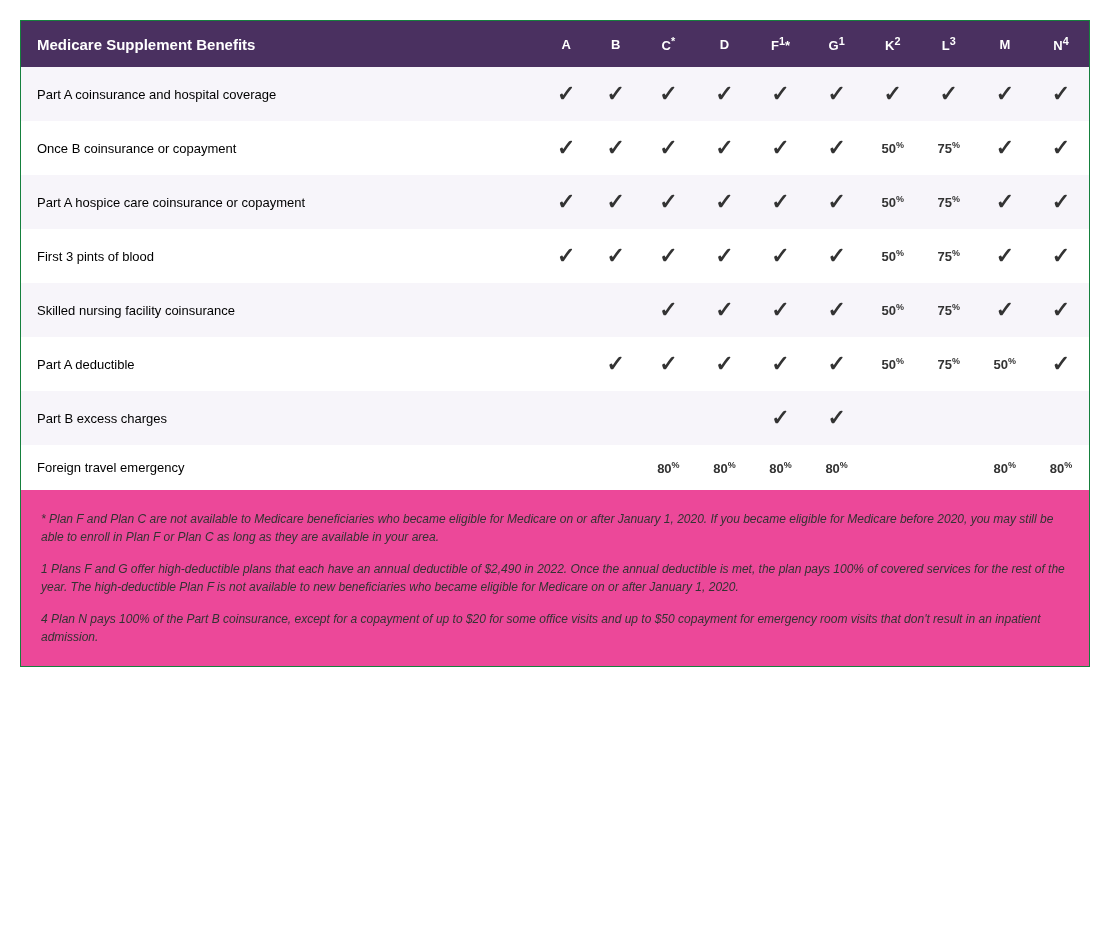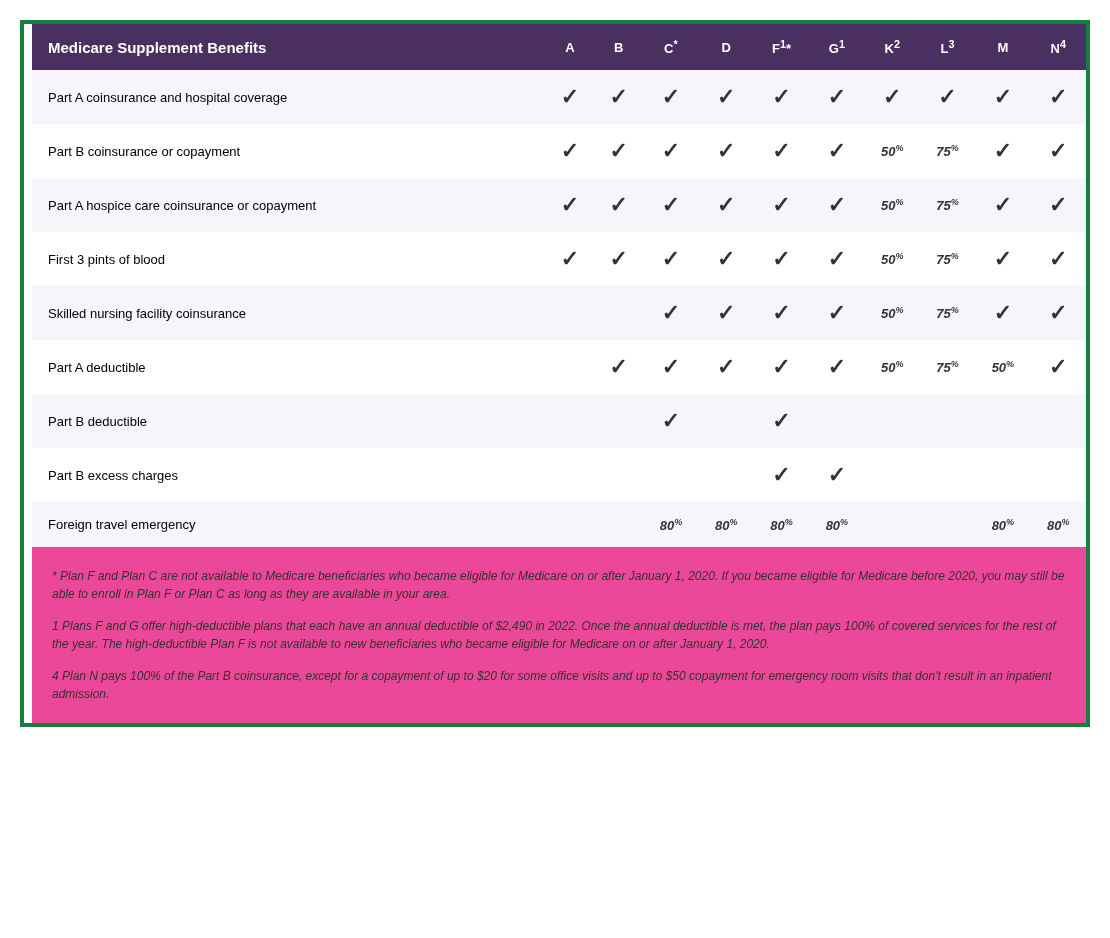--- a/index.html
+++ b/index.html
@@ -56,44 +56,42 @@
     .checkmark {
       color: #333;
       font-size: 22px;
       font-weight: 900;
       display: inline-block;
     }
     .pct {
       font-weight: 700;
       font-size: 13px;
       color: #333;
-      font-style: italic;
     }
     .pct sup {
       font-size: 9px;
     }
     .footnotes {
       background: #ec4899;
       padding: 20px 20px 20px 20px;
       margin-top: 0;
       font-size: 12px;
       color: #333;
       font-style: italic;
       line-height: 1.5;
     }
     .footnotes p {
       margin-bottom: 14px;
     }
     .footnotes p:last-child {
       margin-bottom: 0;
     }
     .border-wrap {
-      border: 4px solid #15803d;
+      border: 1px solid #15803d;
       overflow: hidden;
-      padding-left: 8px;
     }
   </style>
 </head>
 <body>
 
 <div class="outer">
   <div class="border-wrap">
     <table>
       <thead>
         <tr>
@@ -118,21 +116,21 @@
             <td><span class="checkmark">✓</span></td>
             <td><span class="checkmark">✓</span></td>
             <td><span class="checkmark">✓</span></td>
             <td><span class="checkmark">✓</span></td>
             <td><span class="checkmark">✓</span></td>
             <td><span class="checkmark">✓</span></td>
             <td><span class="checkmark">✓</span></td>
             <td><span class="checkmark">✓</span></td>
           </tr>
           <tr>
-            <td class="benefit-name">Part B coinsurance or copayment</td>
+            <td class="benefit-name">Once B coinsurance or copayment</td>
             <td><span class="checkmark">✓</span></td>
             <td><span class="checkmark">✓</span></td>
             <td><span class="checkmark">✓</span></td>
             <td><span class="checkmark">✓</span></td>
             <td><span class="checkmark">✓</span></td>
             <td><span class="checkmark">✓</span></td>
             <td><span class="pct">50<sup>%</sup></span></td>
             <td><span class="pct">75<sup>%</sup></span></td>
             <td><span class="checkmark">✓</span></td>
             <td><span class="checkmark">✓</span></td>
@@ -181,33 +179,20 @@
             <td></td>
             <td><span class="checkmark">✓</span></td>
             <td><span class="checkmark">✓</span></td>
             <td><span class="checkmark">✓</span></td>
             <td><span class="checkmark">✓</span></td>
             <td><span class="checkmark">✓</span></td>
             <td><span class="pct">50<sup>%</sup></span></td>
             <td><span class="pct">75<sup>%</sup></span></td>
             <td><span class="pct">50<sup>%</sup></span></td>
             <td><span class="checkmark">✓</span></td>
-          </tr>
-          <tr>
-            <td class="benefit-name">Part B deductible</td>
-            <td></td>
-            <td></td>
-            <td><span class="checkmark">✓</span></td>
-            <td></td>
-            <td><span class="checkmark">✓</span></td>
-            <td></td>
-            <td></td>
-            <td></td>
-            <td></td>
-            <td></td>
           </tr>
           <tr>
             <td class="benefit-name">Part B excess charges</td>
             <td></td>
             <td></td>
             <td></td>
             <td></td>
             <td><span class="checkmark">✓</span></td>
             <td><span class="checkmark">✓</span></td>
             <td></td>

